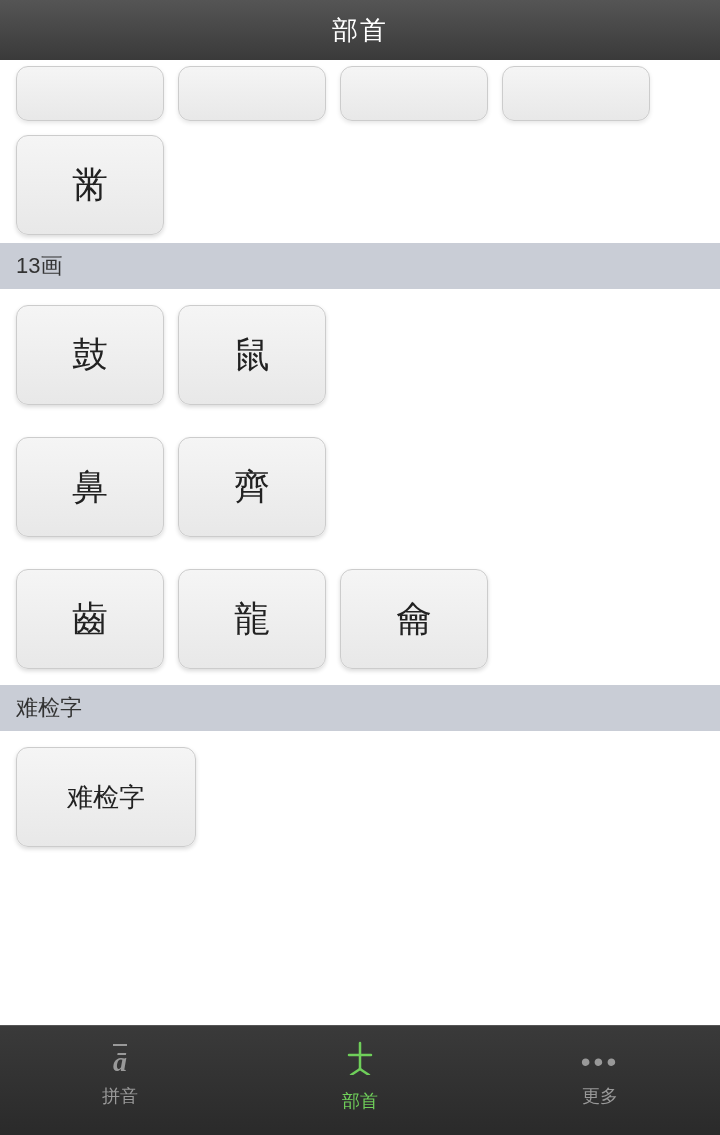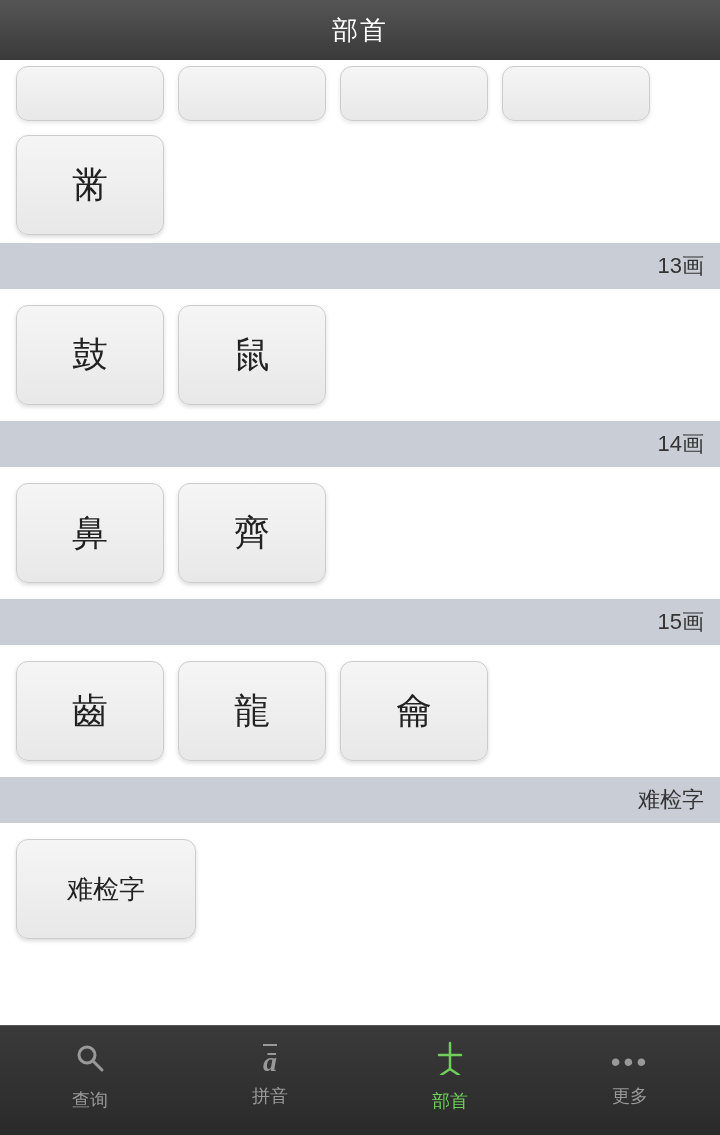--- a/index.html
+++ b/index.html
@@ -40,21 +40,20 @@
       overflow-y: auto;
     }
 
     
     .section-header {
       background: #c9cdd6;
       padding: 8px 16px;
       font-size: 22px;
       color: #333333;
       font-weight: 400;
-      text-align: right;
     }
 
     
     .chars-grid {
       display: flex;
       flex-wrap: wrap;
       gap: 14px;
       padding: 16px 16px;
       background: #ffffff;
     }
@@ -165,53 +164,42 @@
   <div class="chars-grid" style="padding-top:8px; padding-bottom: 8px;">
     <div class="char-btn">黹</div>
   </div>
 
   <div class="section-header">13画</div>
   <div class="chars-grid">
     <div class="char-btn">鼓</div>
     <div class="char-btn">鼠</div>
   </div>
 
-  <div class="section-header">14画</div>
   <div class="chars-grid">
     <div class="char-btn">鼻</div>
     <div class="char-btn">齊</div>
   </div>
 
-  <div class="section-header">15画</div>
   <div class="chars-grid">
     <div class="char-btn">齒</div>
     <div class="char-btn">龍</div>
     <div class="char-btn">龠</div>
   </div>
 
   <div class="section-header nanjian-section-header">难检字</div>
   <div class="chars-grid">
     <div class="char-btn char-btn-wide" style="font-size:26px;">难检字</div>
   </div>
 
   <div style="height: 20px; background: #ffffff;"></div>
 
 </div>
 
 <div class="tab-bar">
 
-  <div class="tab-item">
-    <div class="tab-icon">
-      <svg width="32" height="32" viewBox="0 0 32 32" fill="none">
-        <circle cx="13" cy="13" r="8" stroke="#999" stroke-width="3"></circle>
-        <line x1="19" y1="19" x2="28" y2="28" stroke="#999" stroke-width="3" stroke-linecap="round"></line>
-      </svg>
-    </div>
-    <span class="tab-label">查询</span>
-  </div>
 
   <div class="tab-item">
     <div class="tab-icon icon-pinyin" style="color:#999; font-size:28px; font-family: serif; text-decoration: overline;">ā</div>
     <span class="tab-label">拼音</span>
   </div>
 
   <div class="tab-item active">
     <div class="tab-icon">
       <svg width="30" height="34" viewBox="0 0 30 34" fill="none">
 

